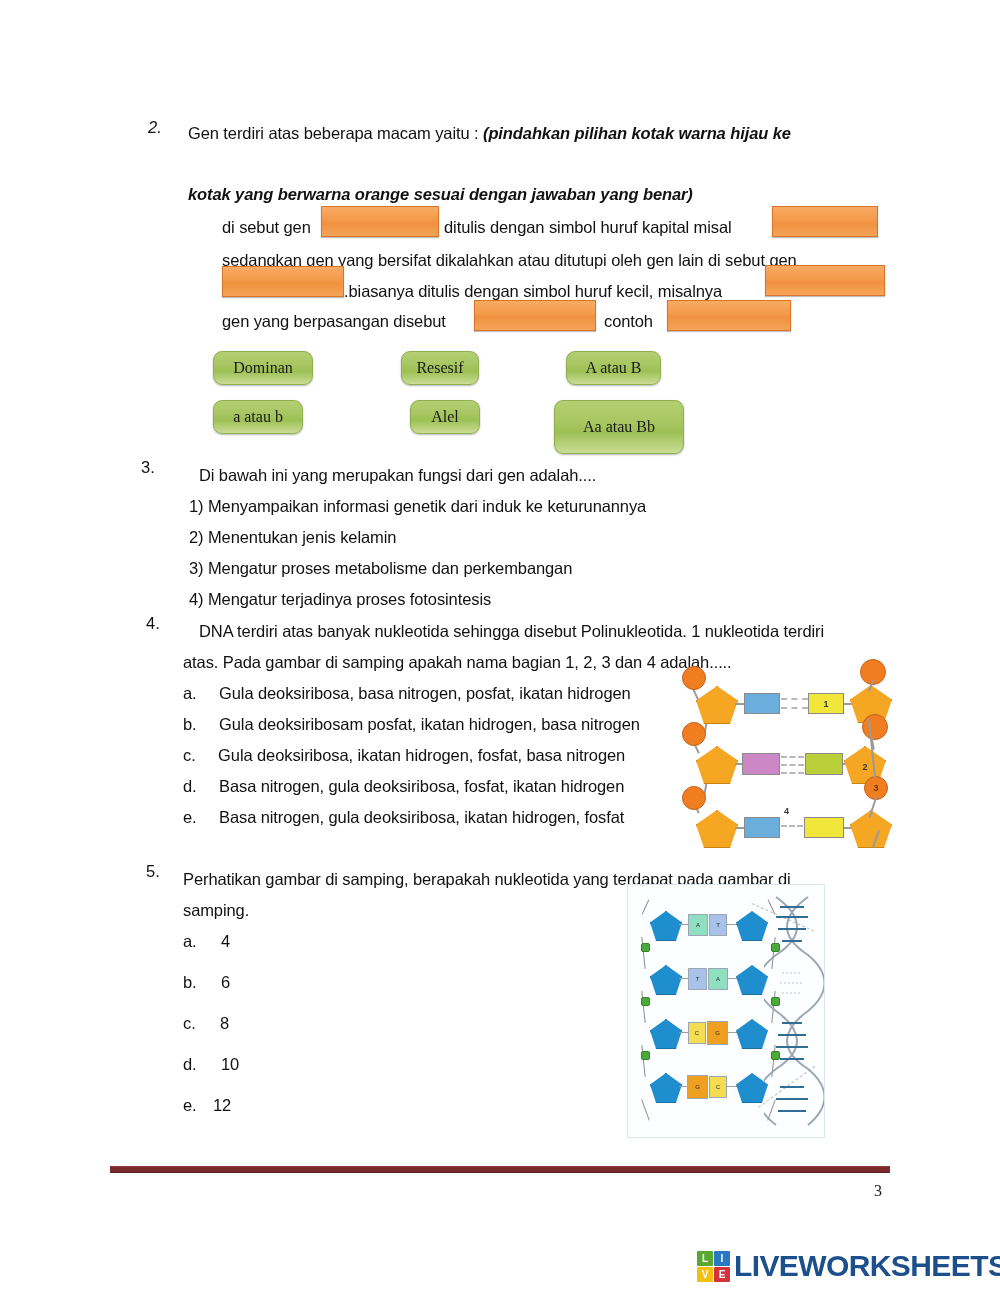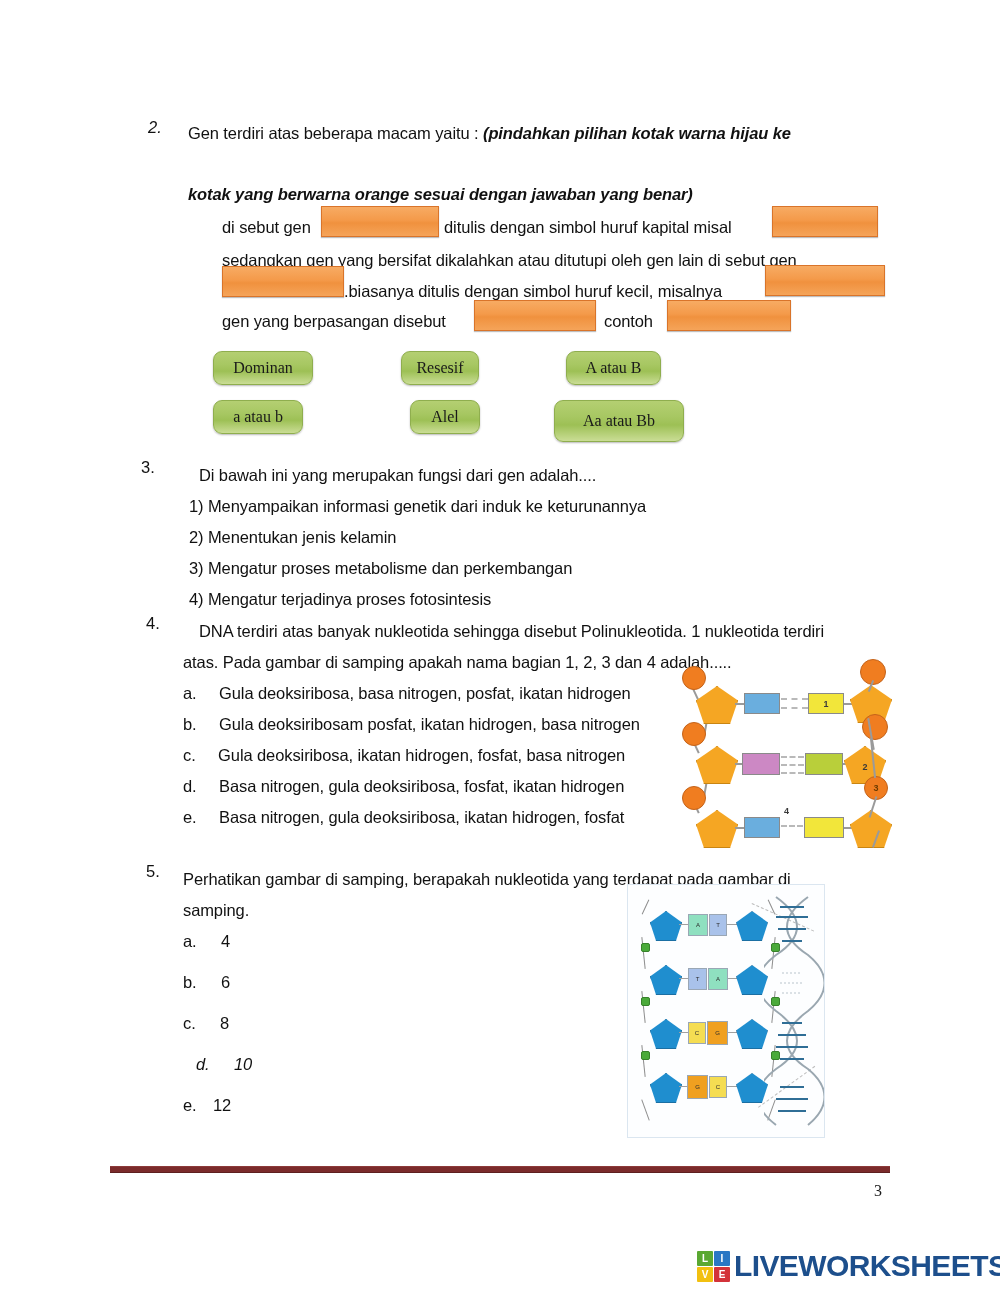--- a/index.html
+++ b/index.html
@@ -235,21 +235,21 @@
   <div class="drop-box" style="position:absolute; left:474px; top:300px; width:122px; height:31px;"></div>
   <div class="body-text" style="position:absolute; left:604px; top:304px;">contoh</div>
   <div class="drop-box" style="position:absolute; left:667px; top:300px; width:124px; height:31px;"></div>
 
   <div class="drag-box" style="left:213px; top:351px; width:100px; height:34px;">Dominan</div>
   <div class="drag-box" style="left:401px; top:351px; width:78px; height:34px;">Resesif</div>
   <div class="drag-box" style="left:566px; top:351px; width:95px; height:34px;">A atau B</div>
 
   <div class="drag-box" style="left:213px; top:400px; width:90px; height:34px;">a atau b</div>
   <div class="drag-box" style="left:410px; top:400px; width:70px; height:34px;">Alel</div>
-  <div class="drag-box" style="left:554px; top:400px; width:130px; height:42px;">Aa atau Bb</div>
+  <div class="drag-box" style="left:554px; top:400px; width:130px; height:54px;">Aa atau Bb</div>
 
   <div class="q-num" style="left:141px; top:458px;">3.</div>
   <div class="body-text" style="position:absolute; left:189px; top:458px;margin-left:10px;">Di bawah ini yang merupakan fungsi dari gen adalah....</div>
 
   <div class="body-text" style="position:absolute; left:189px; top:489px;">1) Menyampaikan informasi genetik dari induk ke keturunannya</div>
   <div class="body-text" style="position:absolute; left:189px; top:520px;">2) Menentukan jenis kelamin</div>
   <div class="body-text" style="position:absolute; left:189px; top:551px;">3) Mengatur proses metabolisme dan perkembangan</div>
   <div class="body-text" style="position:absolute; left:189px; top:582px;">4) Mengatur terjadinya proses fotosintesis</div>
 
   <div class="q-num" style="left:146px; top:614px;">4.</div>
@@ -348,21 +348,21 @@
     <span class="body-text" style="display:inline-block; margin-left:20px;">4</span>
   </div>
   <div style="position:absolute; left:183px; top:965px;">
     <span class="body-text">b.</span>
     <span class="body-text" style="display:inline-block; margin-left:20px;">6</span>
   </div>
   <div style="position:absolute; left:183px; top:1006px;">
     <span class="body-text">c.</span>
     <span class="body-text" style="display:inline-block; margin-left:20px;">8</span>
   </div>
-  <div style="position:absolute; left:196px; top:1047px;font-style:italic;">
+  <div style="position:absolute; left:183px; top:1047px;">
     <span class="body-text">d.</span>
     <span class="body-text" style="display:inline-block; margin-left:20px;">10</span>
   </div>
   <div style="position:absolute; left:183px; top:1088px;">
     <span class="body-text">e.</span>
     <span class="body-text" style="display:inline-block; margin-left:12px;">12</span>
   </div>
 
   <div class="helix-frame" style="left:627px; top:884px; width:196px; height:252px;">
 

